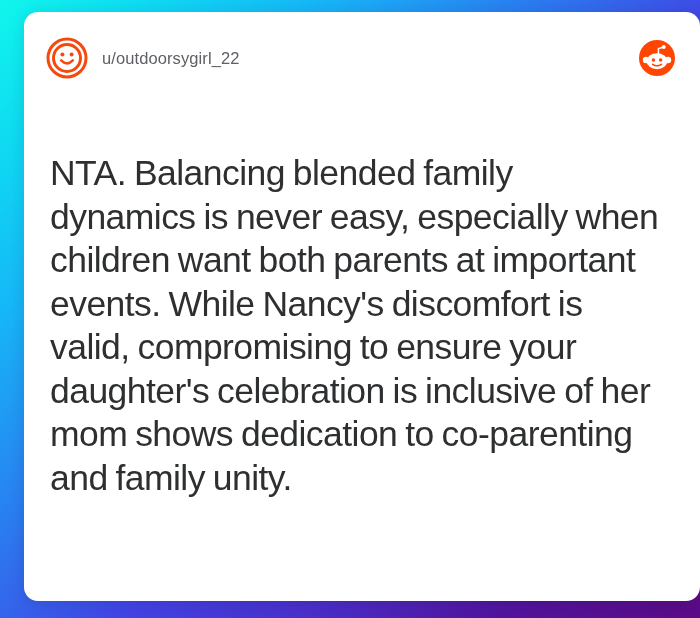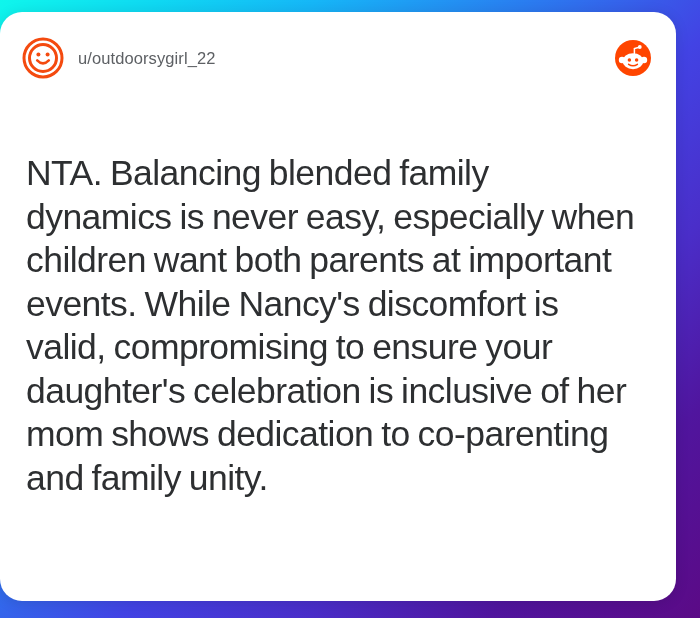--- a/index.html
+++ b/index.html
@@ -27,27 +27,27 @@
         #2a7df0 40%,
         #4243e4 56%,
         #4a2ec9 70%,
         #50159e 84%,
         #5b0a86 100%);
   }
 
   
   #card {
     position: absolute;
-    left: 0;
+    left: 24px;
     top: 12px;
     width: 676px;
     height: 589px;
     box-sizing: border-box;
     background: #ffffff;
-    border-radius: 22px;
+    border-radius: 14px;
     box-shadow: 0 2px 14px rgba(0,0,0,0.12);
     overflow: hidden;
   }
 
   
   #card-header {
     position: absolute;
     left: 0;
     top: 0;
     width: 676px;

